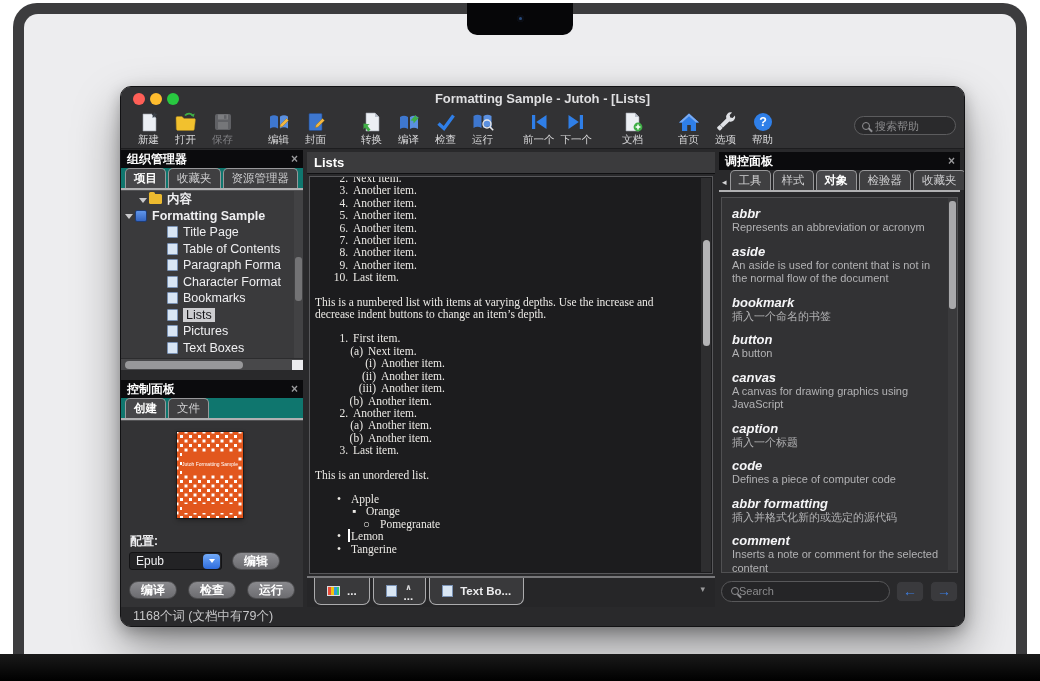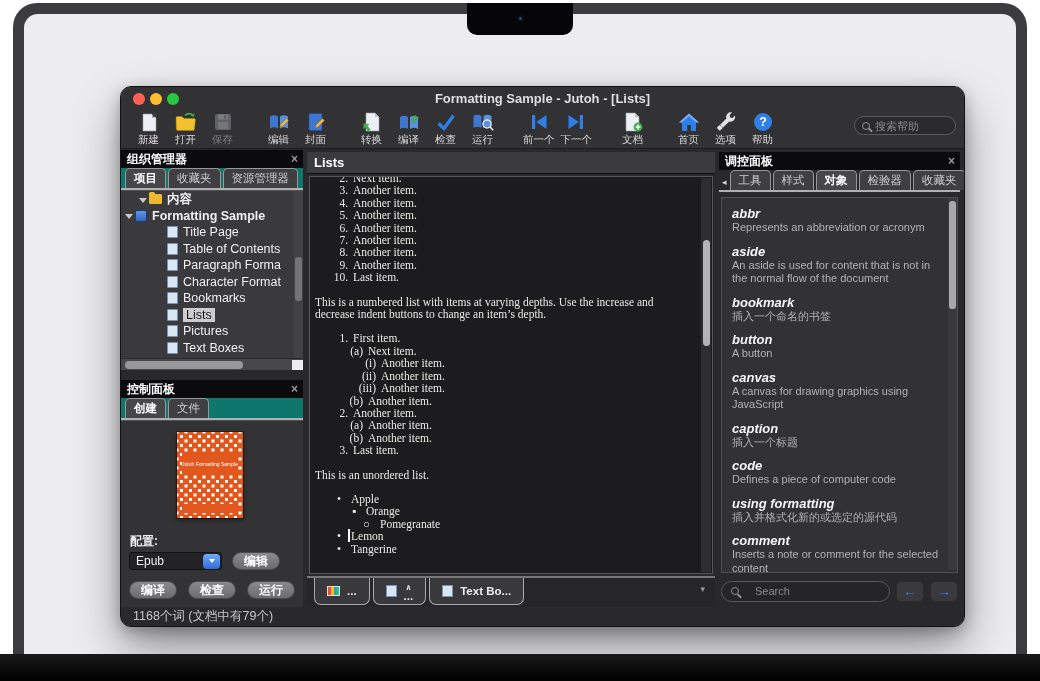--- a/index.html
+++ b/index.html
@@ -158,21 +158,21 @@
   .tarrow { color:#d4d4d6; font-size:9px; margin:0 1px 3px; }
   .tarrow.l::before{ content:"\25C2"; }
   .plist { position:absolute; left:2px; right:2px; top:45px; bottom:34px; background:#323234;
            border:1px solid #505052; overflow:hidden; padding:8px 10px 0 10px; }
   .pentry { margin-bottom:9px; }
   .pname { font-size:13px; font-weight:700; color:#f5f5f7; line-height:15px;font-style:italic; }
   .pdesc { font-size:11px; color:#b2b2b4; line-height:13.5px; width:212px; }
   .pscroll { position:absolute; right:3px; top:46px; width:9px; height:372px; background:#3a3a3c; }
   .pthumb { position:absolute; left:1px; top:3px; width:7px; height:108px; border-radius:3px; background:#a9a9ab; }
   .pbottom { position:absolute; left:2px; right:2px; bottom:4px; height:24px; display:flex; align-items:center; gap:6px; }
-  .psearch { flex:1; display:flex; align-items:center; gap:16px; height:21px; border:1px solid #58585a;
+  .psearch { flex:1; display:flex; align-items:center; gap:0; height:21px; border:1px solid #58585a;
              border-radius:11px; background:#252527; padding:0 9px; }
   .navbtn { width:28px; height:21px; border-radius:5px; background:#3a3a3d; border:1px solid #2a2a2c;
             display:flex; align-items:center; justify-content:center; color:#3d7de0; font-weight:700; font-size:14px; }
   .navbtn.back::before{ content:"\2190"; } .navbtn.fwd::before{ content:"\2192"; }
 
   .statusbar { position:absolute; left:0; right:0; bottom:0; height:19px; background:#29292b;
                color:#c6c6c8; font-size:12.5px; line-height:18px; padding-left:12px; }
 </style>
 </head>
 <body>
@@ -612,21 +612,21 @@
                   </div>
                   <div class="pentry">
                     <div class="pname">caption</div>
                     <div class="pdesc">插入一个标题</div>
                   </div>
                   <div class="pentry">
                     <div class="pname">code</div>
                     <div class="pdesc">Defines a piece of computer code</div>
                   </div>
                   <div class="pentry">
-                    <div class="pname">using formatting</div>
+                    <div class="pname">abbr formatting</div>
                     <div class="pdesc">插入并格式化新的或选定的源代码</div>
                   </div>
                   <div class="pentry">
                     <div class="pname">comment</div>
                     <div class="pdesc">Inserts a note or comment for the selected content</div>
                   </div>
                 </div>
               <div class="pscroll">
                 <div class="pthumb"></div>
               </div>

